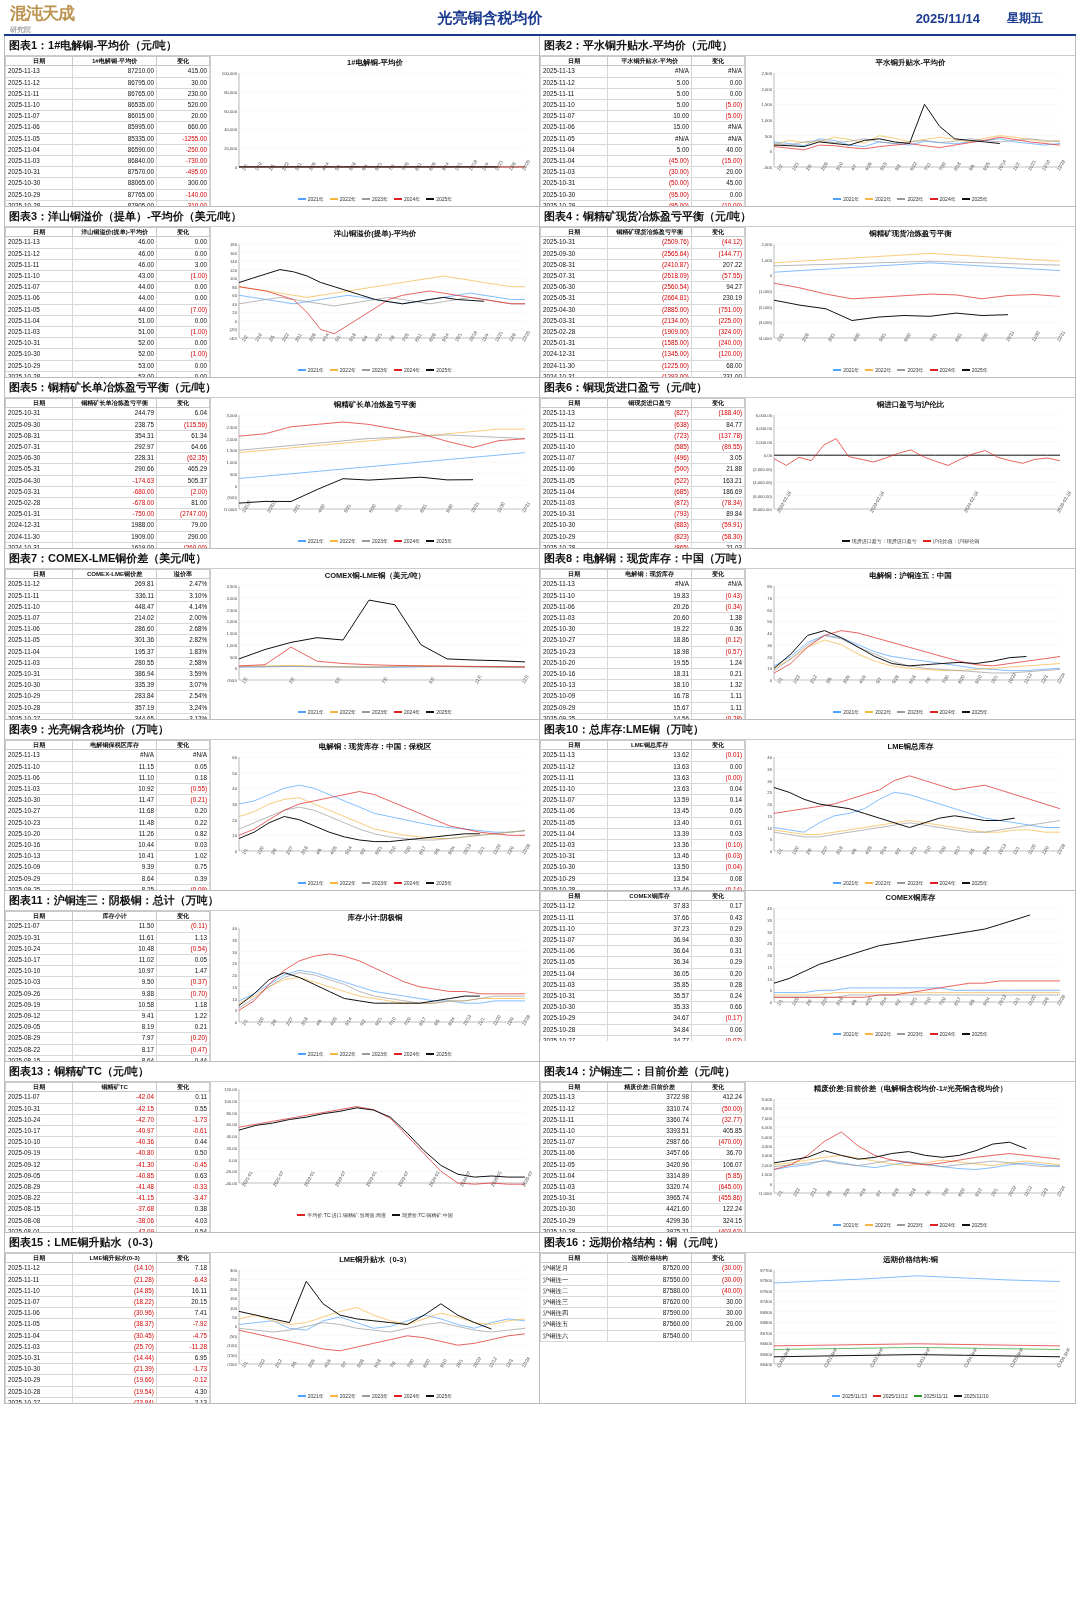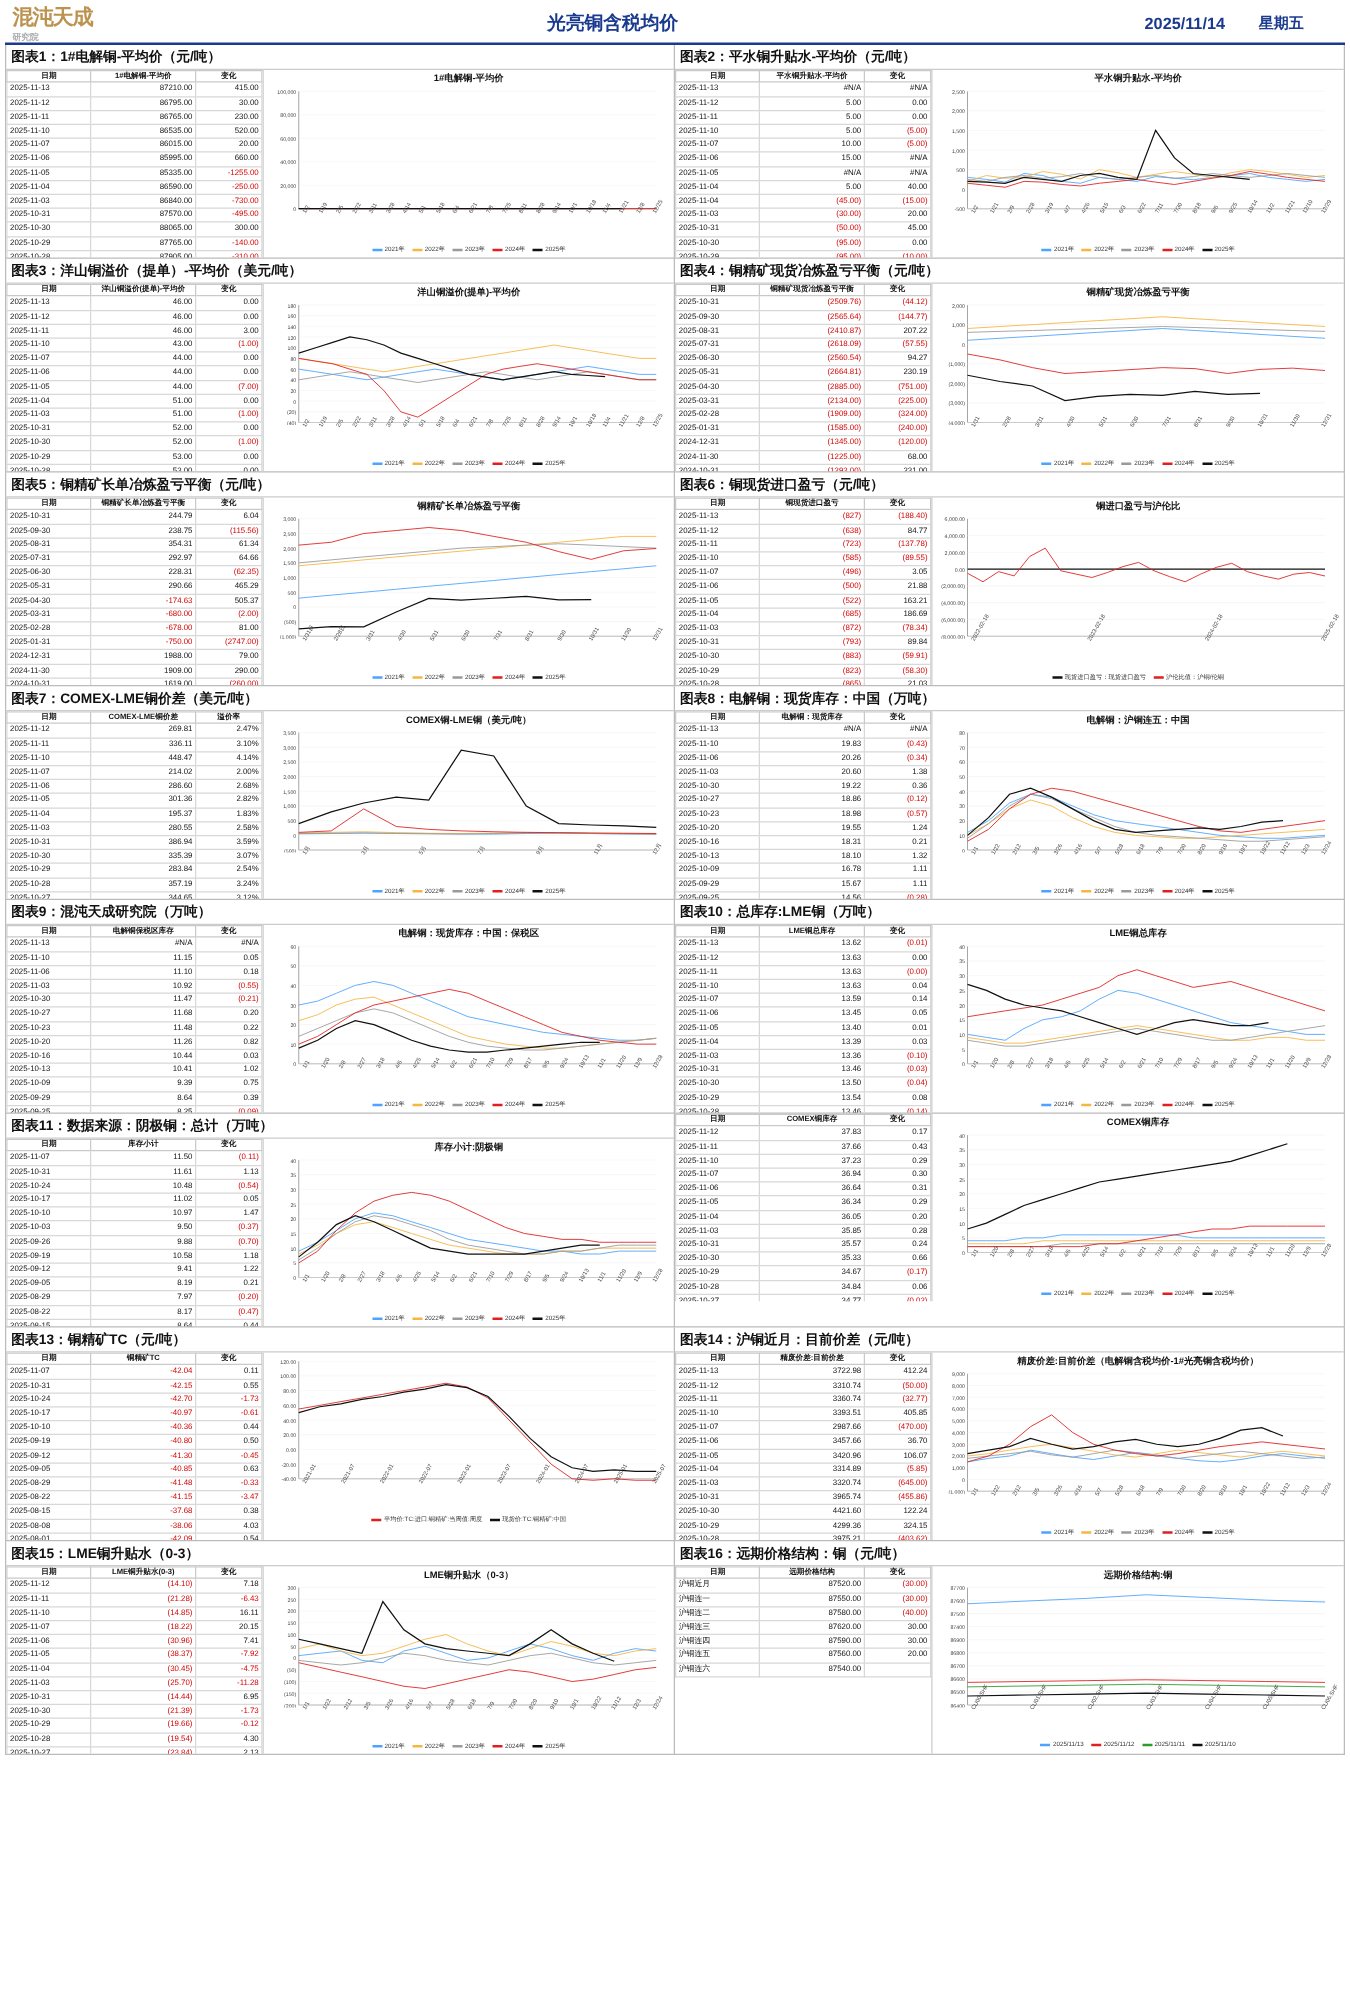--- a/index.html
+++ b/index.html
@@ -1240,21 +1240,21 @@
               </div>
               <div>
                 <i style="background: rgb(17, 17, 17);"></i>
                 <span>2025年</span>
               </div>
             </div>
           </div>
         </div>
       </div>
       <div class="panel">
-        <div class="panel-title">图表9：混沌天成研究院（万吨）</div>
+        <div class="panel-title">图表9：光亮铜含税均价（万吨）</div>
         <div class="panel-body">
           <div class="tbl-wrap">
             <table class="data">
               <thead>
                 <tr>
                   <th style="width: 33%;">日期</th>
                   <th>电解铜保税区库存</th>
                   <th style="width: 26%;">变化</th>
                 </tr>
               </thead>
@@ -1548,21 +1548,21 @@
               </div>
               <div>
                 <i style="background: rgb(17, 17, 17);"></i>
                 <span>2025年</span>
               </div>
             </div>
           </div>
         </div>
       </div>
       <div class="panel">
-        <div class="panel-title">图表11：数据来源：阴极铜：总计（万吨）</div>
+        <div class="panel-title">图表11：沪铜连三：阴极铜：总计（万吨）</div>
         <div class="panel-body">
           <div class="tbl-wrap">
             <table class="data">
               <thead>
                 <tr>
                   <th style="width: 33%;">日期</th>
                   <th>库存小计</th>
                   <th style="width: 26%;">变化</th>
                 </tr>
               </thead>
@@ -1990,21 +1990,21 @@
               </div>
               <div>
                 <i style="background: rgb(17, 17, 17);"></i>
                 <span>现货价:TC:铜精矿:中国</span>
               </div>
             </div>
           </div>
         </div>
       </div>
       <div class="panel">
-        <div class="panel-title">图表14：沪铜近月：目前价差（元/吨）</div>
+        <div class="panel-title">图表14：沪铜连二：目前价差（元/吨）</div>
         <div class="panel-body">
           <div class="tbl-wrap">
             <table class="data">
               <thead>
                 <tr>
                   <th style="width: 33%;">日期</th>
                   <th>精废价差:目前价差</th>
                   <th style="width: 26%;">变化</th>
                 </tr>
               </thead>

